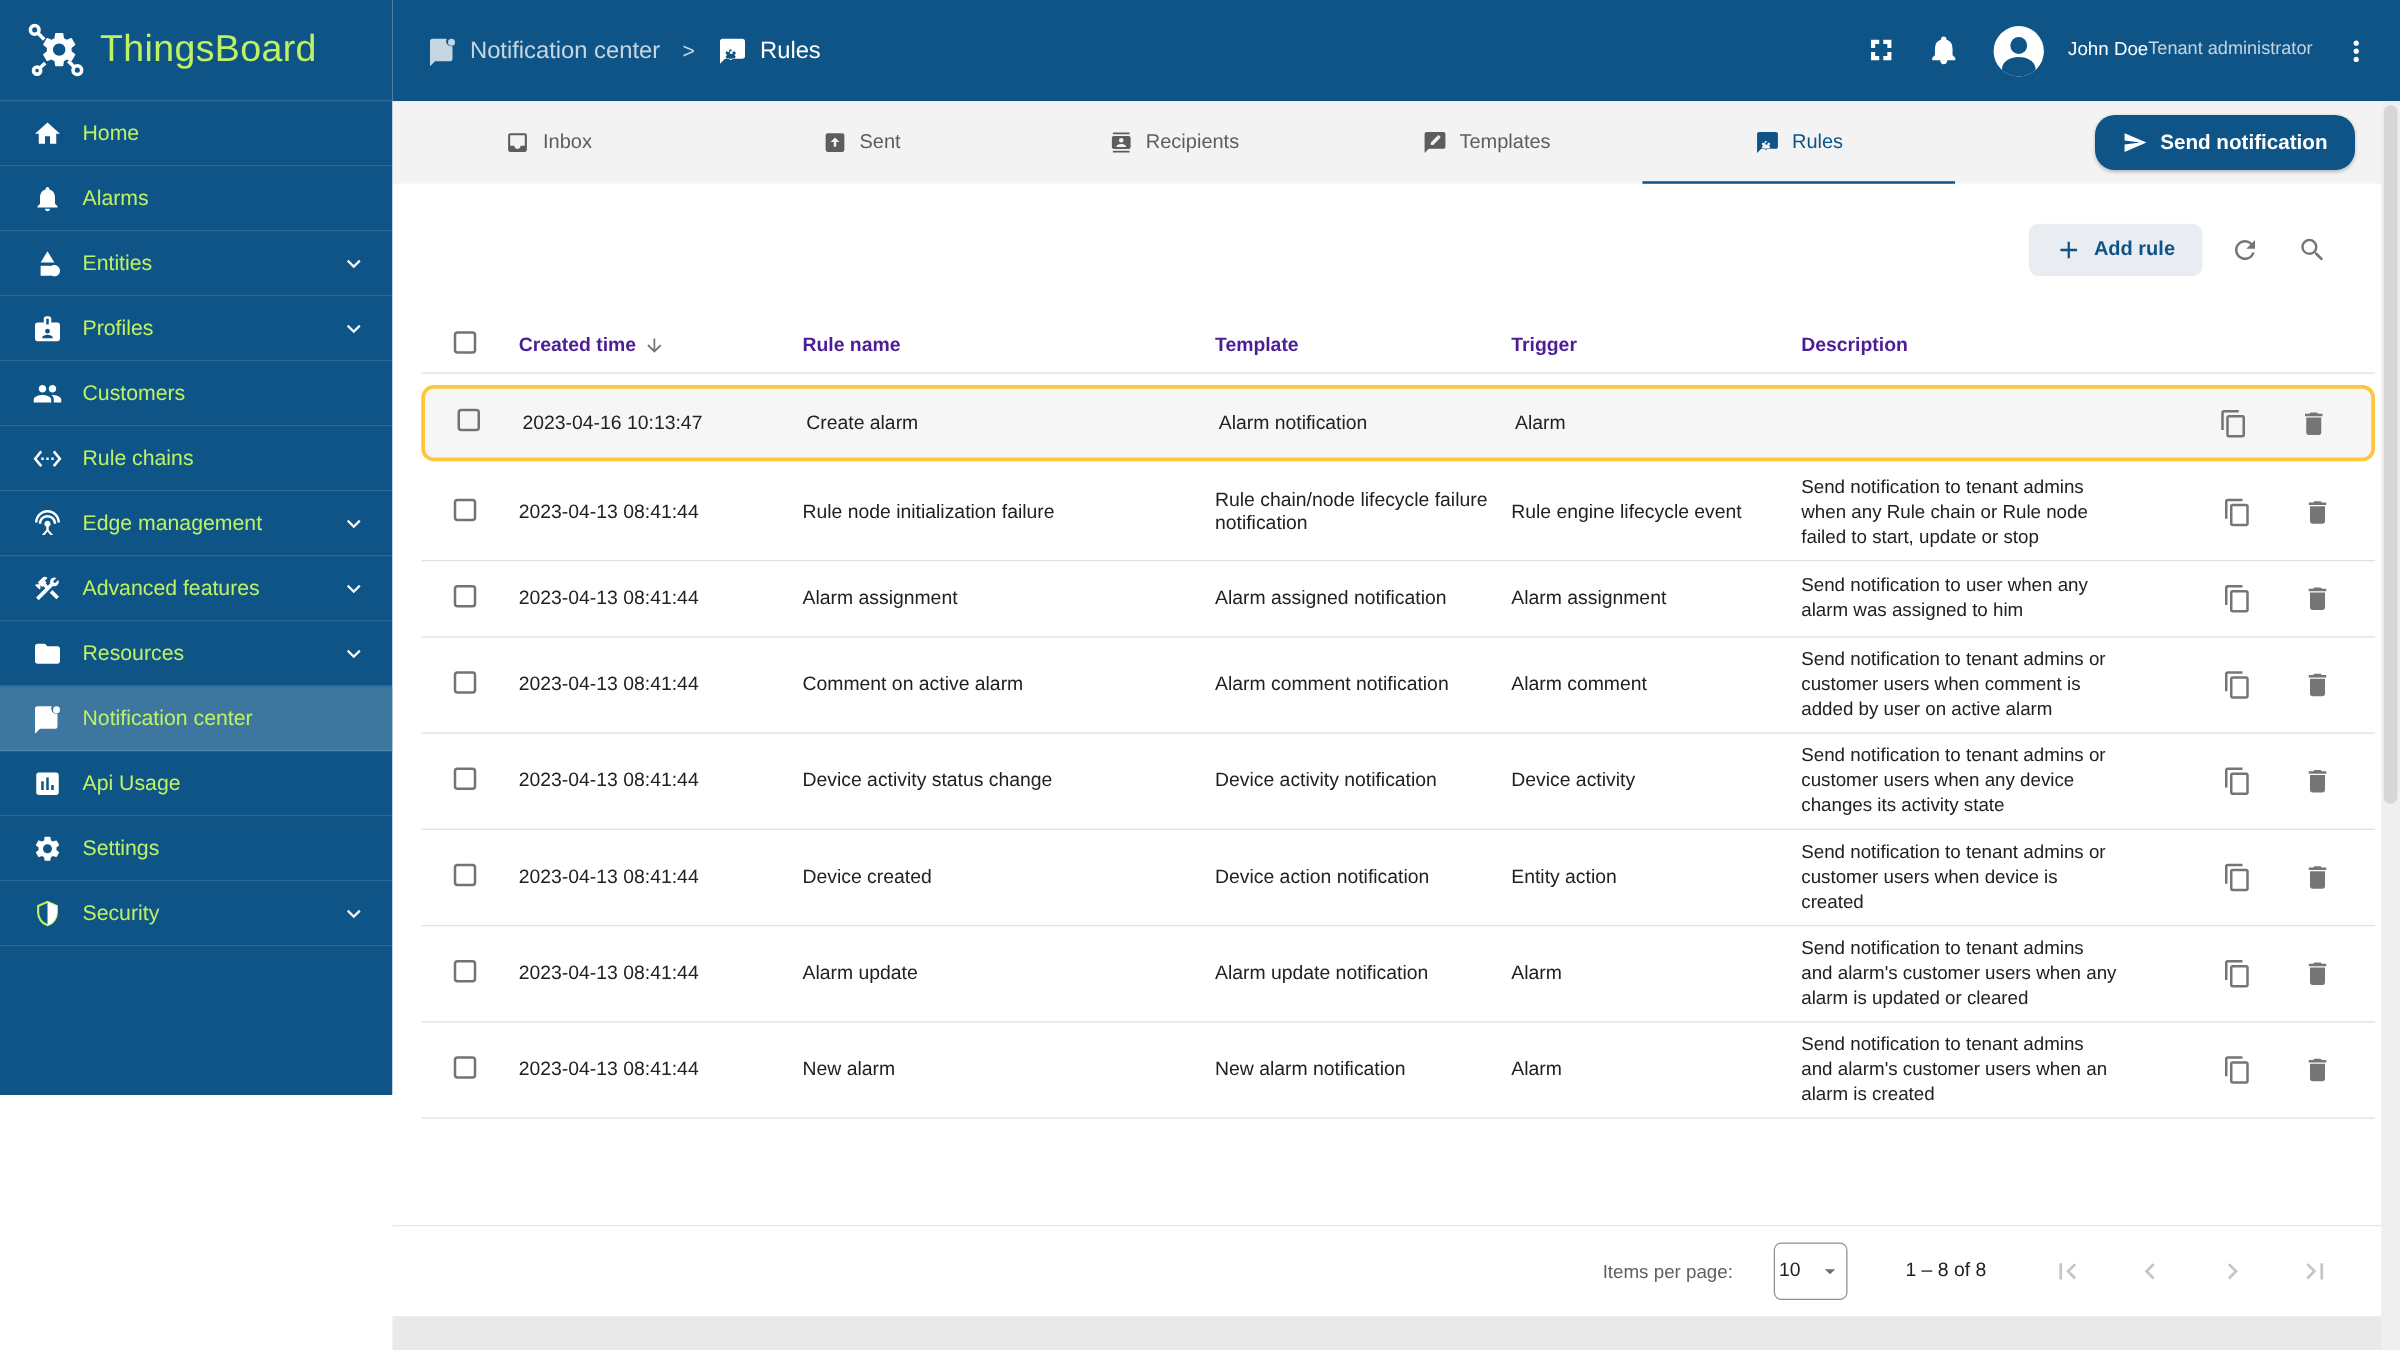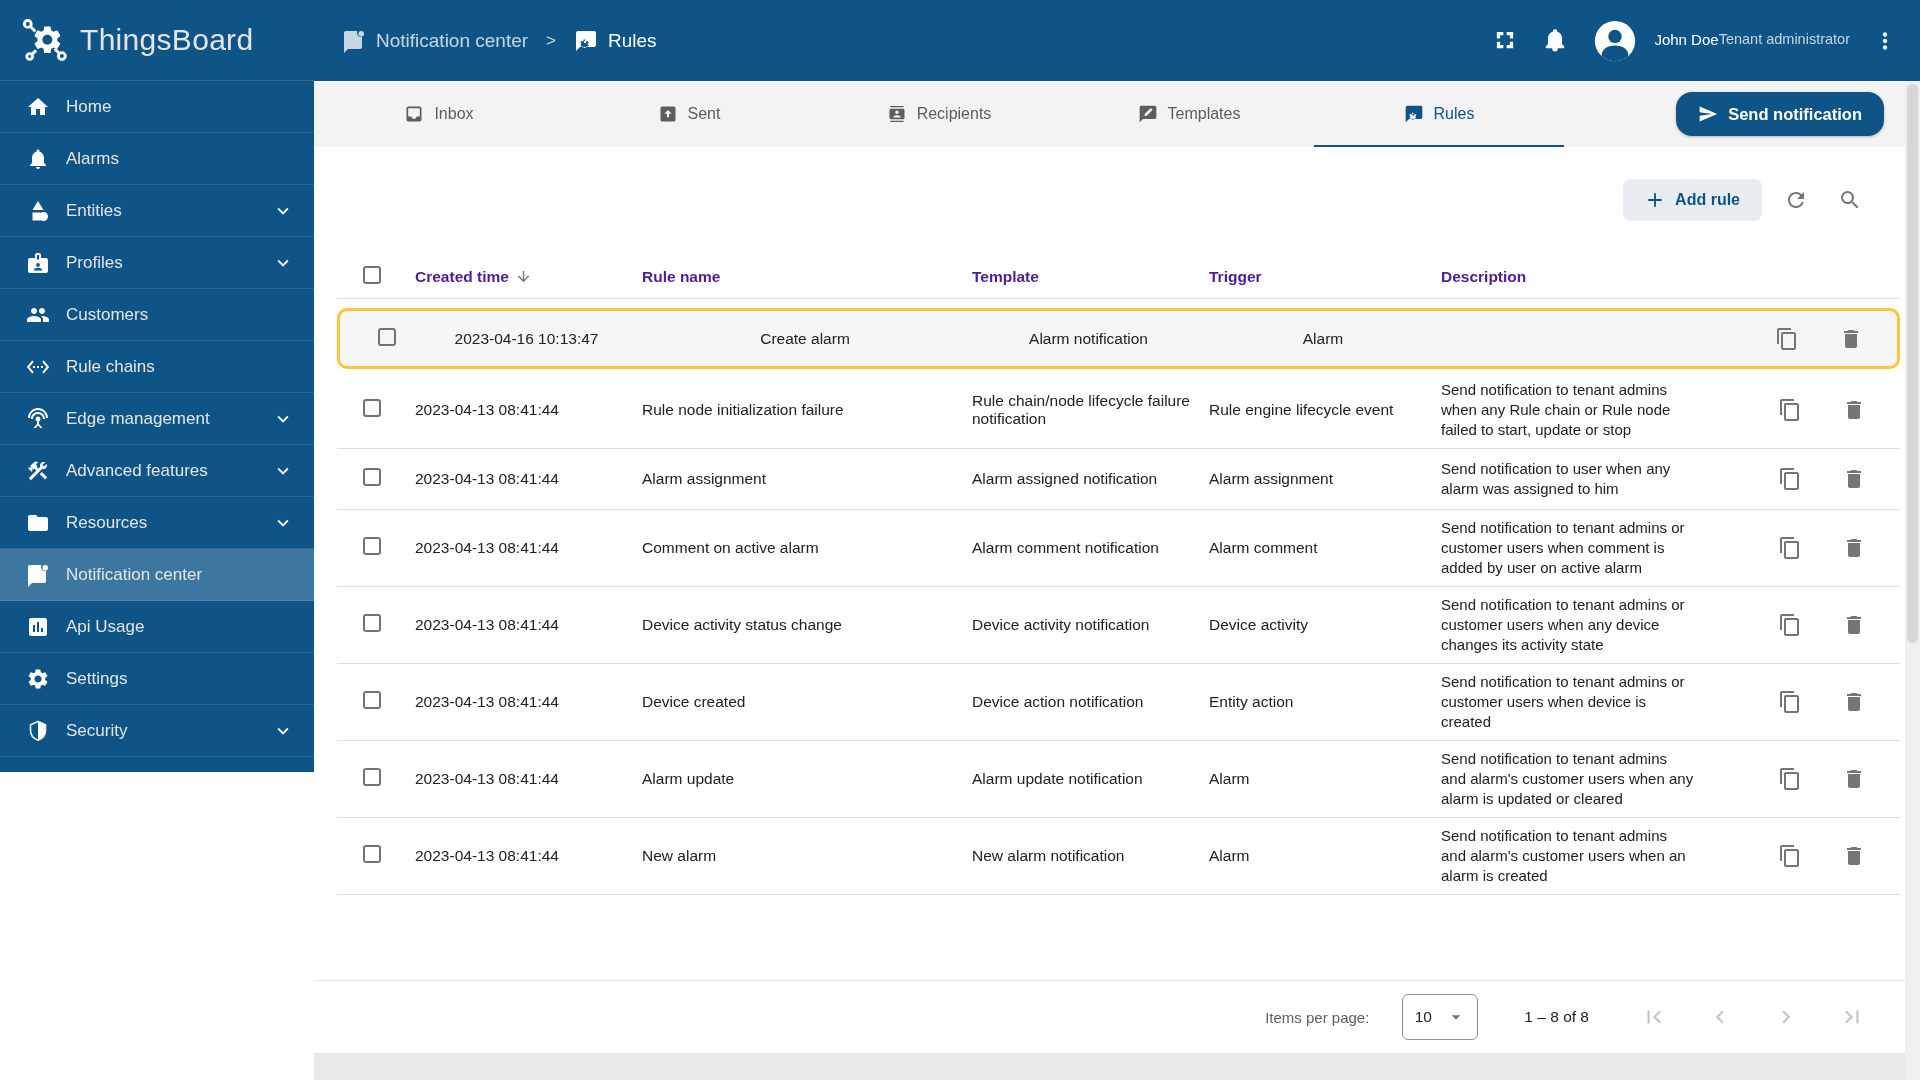--- a/index.html
+++ b/index.html
@@ -5,21 +5,21 @@
   * { margin:0; padding:0; box-sizing:border-box; }
   html,body { width:1920px; height:1080px; overflow:hidden;
     font-family:"Liberation Sans","DejaVu Sans",sans-serif; background:#fff; }
   :root{
     --blue:#0e5487; --blue-sel:#3d769e; --amber:#ffc53d;
     --txt:#212121; --muted:#757575; --divider:#e0e0e0; --tabbg:#f3f3f3;
   }
   .app{ display:flex; width:1920px; height:1080px; }
 
   
-  .sidebar{ width:314px; min-width:314px; height:772px; background:var(--blue); color:#e5e5e5; }
+  .sidebar{ width:314px; min-width:314px; height:876px; background:var(--blue); color:#bef264; }
   .logo{ height:81px; display:flex; align-items:center; gap:12px; padding-left:22px;
          border-bottom:1px solid rgba(255,255,255,0.14); cursor:pointer; }
   .logo svg{ width:46px; height:46px; }
   .logo-text{ font-size:30px; font-weight:500; letter-spacing:.3px; }
   .side-item{ height:52px; display:flex; align-items:center; gap:16px; padding:0 20px 0 26px;
          border-bottom:1px solid rgba(255,255,255,0.12); cursor:pointer; }
   .side-item.selected{ background:var(--blue-sel); }
   .sicon{ width:24px; height:24px; display:inline-flex; }
   .sicon svg{ width:24px; height:24px; fill:#fff; }
   .slabel{ font-size:17px; font-weight:500; flex:1; white-space:nowrap; }
@@ -73,34 +73,34 @@
   .tool-icon svg{ width:24px; height:24px; fill:#757575; }
 
   
   .table{ margin:34px 20px 0 23px; }
   .trow, .thead{ display:grid; grid-template-columns:78px 227px 330px 237px 232px 263px 1fr;
         align-items:center; }
   .thead{ height:44px; border-bottom:1px solid var(--divider); }
   .th{ font-size:15.5px; font-weight:700; color:#4c1d95; display:flex; align-items:center; gap:6px; cursor:pointer;}
   .th svg{ width:17px; height:17px; fill:#757575; }
   .trow{ border-bottom:1px solid var(--divider); min-height:61px; cursor:pointer; }
-  .trow.highlight{ border:3px solid var(--amber); border-radius:10px; background:#f6f6f6; margin:9px 0 3px; min-height:61px;text-align:center;}
+  .trow.highlight{ border:3px solid var(--amber); border-radius:10px; background:#f6f6f6; margin:9px 0 3px; min-height:61px;}
   .cell{ font-size:15.5px; color:var(--txt); padding:8px 10px 8px 0; }
   .c-check{ padding-left:26px; }
   .checkbox{ width:18px; height:18px; border:2px solid #737373; border-radius:3px; display:inline-block; background:transparent; cursor:pointer;}
   .c-desc{ font-size:15px; line-height:20px; }
   .c-actions{ display:flex; justify-content:flex-end; gap:40px; padding-right:34px; }
   .aicon{ width:24px; height:24px; display:inline-flex; cursor:pointer; }
   .aicon svg{ width:24px; height:24px; fill:#757575; }
 
   
   .paginator{ margin-top:auto; border-top:1px solid #e6e6e6; height:73px; display:flex;
         align-items:center; justify-content:flex-end; padding-right:55px; color:#5f5f5f; }
   .pp-label{ font-size:15px; margin-right:33px; }
-  .pp-select{ width:76px; height:46px; border:1px solid #8f8f8f; border-radius:6px;
+  .pp-select{ width:59px; height:46px; border:1px solid #8f8f8f; border-radius:6px;
         display:flex; align-items:center; justify-content:center; gap:14px; margin-right:46px;
         font-size:15.5px; color:#222; cursor:pointer; }
   .pp-select svg{ width:20px; height:20px; fill:#6f6f6f; }
   .pp-range{ font-size:15.5px; color:#222; margin-right:52px; }
   .pp-nav{ display:flex; gap:40px; }
   .pnav{ width:26px; height:26px; display:inline-flex; cursor:default; }
   .pnav svg{ width:26px; height:26px; fill:#c5c5c5; }
 
   .bottom-strip{ height:27px; background:#e9e9e9; }
 

